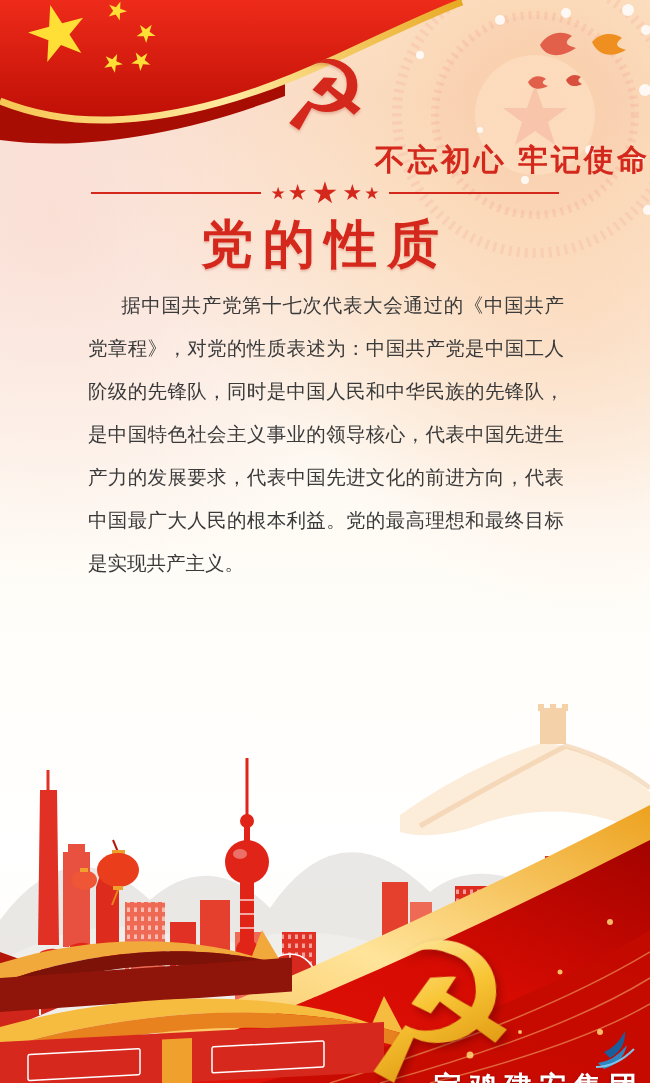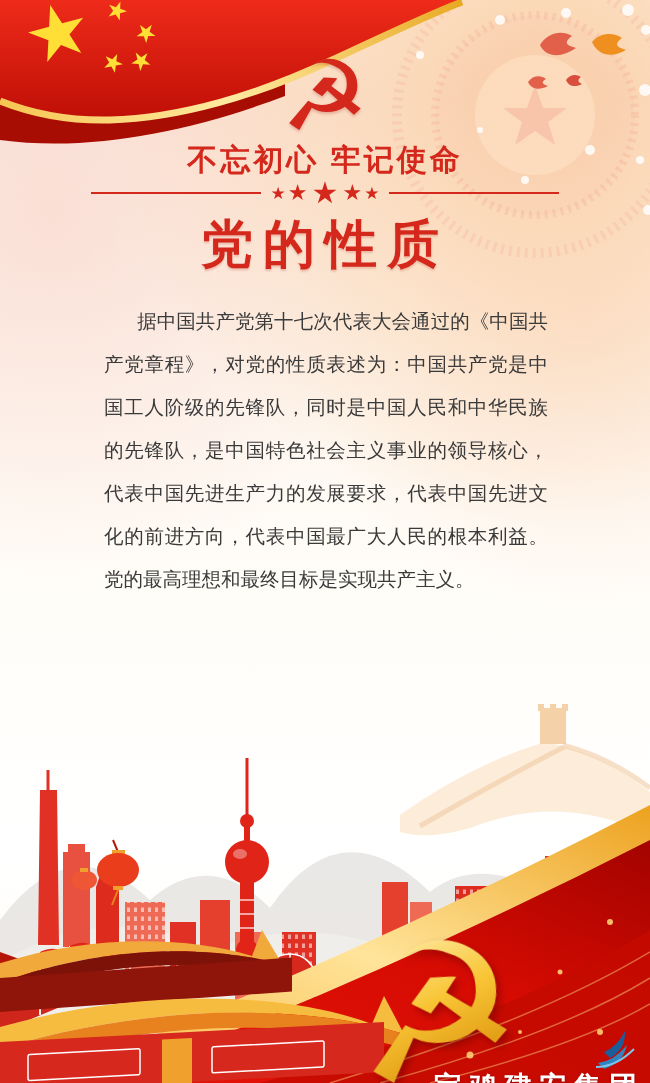--- a/index.html
+++ b/index.html
@@ -17,21 +17,21 @@
   .decor-tr{left:330px;top:0;width:320px;height:300px;z-index:1;pointer-events:none;}
   
   .flag-svg{left:0;top:0;width:650px;height:215px;z-index:3;}
   
   .emblem-top{
     left:0;top:46px;width:650px;text-align:center;z-index:4;
     font-size:98px;line-height:100px;color:#d5281c;
     text-shadow:0 2px 3px rgba(160,20,10,.25);
   }
   .slogan{
-    left:0;top:140px;width:650px;text-align:center;z-index:4;
+    left:0;top:140px;width:650px;text-align:right;z-index:4;
     font-size:30px;font-weight:bold;color:#d5281c;letter-spacing:3px;
   }
   .divider{
     left:0;top:178px;width:650px;z-index:4;display:flex;align-items:center;justify-content:center;
   }
   .divider .line{height:2px;background:#d5281c;width:170px;}
   .divider .stars{display:flex;align-items:center;margin:0 10px;color:#d5281c;}
   .divider .stars span{line-height:1;}
   .st-s{font-size:17px;}
   .st-m{font-size:22px;margin:0 2px;}
@@ -39,21 +39,21 @@
   .title{
     left:0;top:210px;width:650px;text-align:center;z-index:4;
     font-size:52px;font-weight:bold;color:#d5281c;letter-spacing:10px;
     text-shadow:0 2px 2px rgba(170,30,15,.2);
   }
   
   .article{
     left:88px;top:284px;width:476px;z-index:4;
     font-size:19.5px;line-height:43px;color:#3a3a3a;text-align:justify;
   }
-  .article p{margin:16px;text-indent:1.7em;}
+  .article p{margin:0;text-indent:1.7em;}
   .article p + p{margin-top:3px;}
   
   .scene{left:0;top:600px;width:650px;height:483px;z-index:2;}
   .emblem-gold{
     left:352px;top:918px;z-index:3;
     font-size:188px;line-height:190px;font-weight:bold;
     background:linear-gradient(160deg,#ffeeb0 10%,#f8c535 45%,#e09912 75%,#c57f06 95%);
     -webkit-background-clip:text;background-clip:text;color:transparent;
     transform:rotate(-6deg);
     filter:drop-shadow(3px 5px 4px rgba(90,0,0,.45));

